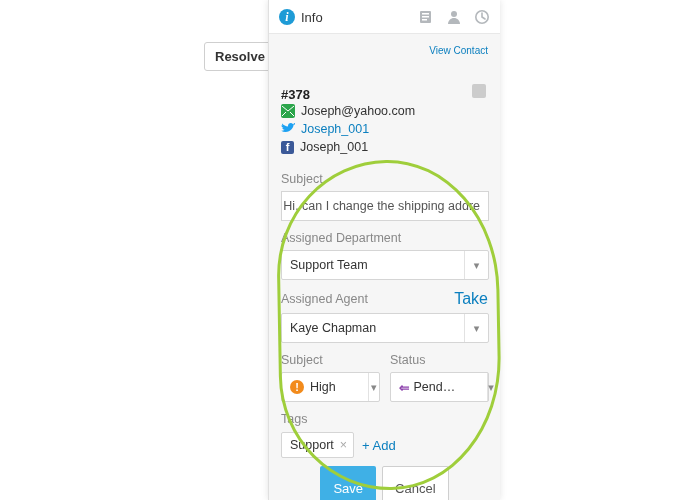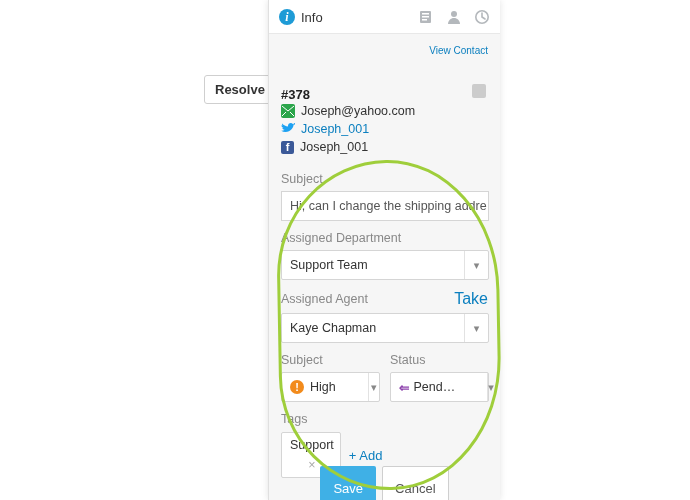--- a/index.html
+++ b/index.html
@@ -1,20 +1,20 @@
 <!DOCTYPE html>
 <html><head>
 <meta charset="utf-8">
 <style>
   * { box-sizing: border-box; }
   html, body { margin:0; padding:0; width:690px; height:500px; font-family: -apple-system, BlinkMacSystemFont, "Segoe UI", Arial, sans-serif; font-size:13px; color:#333; background:#fff;}
   .stage { position:relative; width:690px; height:500px; background:#fff; }
   .panel { position:absolute; left:268px; top:0; width:232px; height:500px; background:#f6f6f6; border-left:1px solid #e0e0e0;  box-shadow: -2px 0 6px rgba(0,0,0,0.06), 2px 0 6px rgba(0,0,0,0.06); }
   .resolve-area{ position:absolute; left:204px; top:42px; }
-  .resolve-btn{ display:flex; align-items:center; border:1px solid #cfcfcf; border-radius:3px; background:#fff; color:#333; font-size:13px; font-weight:600; padding:6px 6px 6px 10px; cursor:pointer;margin-top:33px; }
+  .resolve-btn{ display:flex; align-items:center; border:1px solid #cfcfcf; border-radius:3px; background:#fff; color:#333; font-size:13px; font-weight:600; padding:6px 6px 6px 10px; cursor:pointer; }
   .resolve-btn .caret{ margin-left:8px; font-size:10px; color:#333;}
   .panel-top{ display:flex; align-items:center; justify-content:space-between; padding:9px 10px 8px 10px; background:#fff; border-bottom:1px solid #e8e8e8;}
   .panel-top-left{ display:flex; align-items:center; gap:6px;}
   .info-icon{ width:16px; height:16px; border-radius:50%; background:#1e9bd6; color:#fff; display:flex; align-items:center; justify-content:center; font:italic 700 12px/1 Georgia, serif; }
   .info-label{ font-size:13px; color:#333;}
   .panel-top-right{ display:flex; align-items:center; gap:12px; color:#9aa0a6; }
   .top-ico svg{ display:block; }
   .viewc{ text-align:right; padding:8px 12px 4px 0; }
   .viewc a{ color:#0b7fbf; text-decoration:none; font-size:10px;}
   .cid{ padding:0 12px; font-weight:700; color:#222;margin-top:26px; }
@@ -22,30 +22,30 @@
   .ci{ width:14px; height:14px; display:flex; align-items:center; justify-content:center;}
   .mail{ background:#2aa54a; border-radius:2px;}
   .mail svg{display:block;}
   .tw svg{display:block;}
   .fb{ width:13px; height:13px; background:#3b5998; color:#fff; font:700 11px/13px Arial; text-align:center; border-radius:2px;}
   .linklike{ color:#0b7fbf; }
   .vcard{ position:absolute; right:14px; top:84px; width:14px; height:14px; background:#ccc; border-radius:2px;}
   .form{ padding:6px 12px 0 12px; }
   .lbl{ display:flex; align-items:center; justify-content:space-between; color:#888; font-size:12.5px; margin:10px 0 5px 0;}
   .take{ color:#0b7fbf; font-size:16px; cursor:pointer;margin-left:36px;}
-  .inp{ width:208px; height:30px; border:1px solid #d5d5d5; background:#fff; border-radius:0; padding:0 8px; font-size:12.5px; color:#555; overflow:hidden; white-space:nowrap; display:flex; align-items:center;}
+  .inp{ width:208px; height:30px; border:1px solid #d5d5d5; background:#fff; border-radius:0; padding:0 8px; font-size:12.5px; color:#555; overflow:hidden; white-space:nowrap; display:flex; align-items:center;justify-content:flex-end;}
   .sel{ width:208px; height:30px; display:flex; border:1px solid #d5d5d5; background:#fff; border-radius:2px;gap:24px; }
   .sel .val{ flex:1; display:flex; align-items:center; padding:0 8px; font-size:12.5px; color:#333;}
   .sel .dd{ width:24px; border-left:1px solid #e2e2e2; display:flex; align-items:center; justify-content:center; color:#888; font-size:11px;}
   .row2{ display:flex; gap:10px;}
   .half .sel{ width:99px;}
   .prio-ic{ width:14px; height:14px; border-radius:50%; background:#f28b1c; color:#fff; display:flex; align-items:center; justify-content:center; font:700 11px/1 Arial; margin-right:6px;}
   .stat-ic{ color:#8e44ad; font-weight:700; margin-right:4px;}
   .tagwrap{ display:flex; align-items:center; gap:8px; margin-top:6px;}
-  .tag{ border:1px solid #d5d5d5; background:#fff; border-radius:2px; padding:5px 6px 5px 8px; font-size:12.5px; display:flex; align-items:center; gap:6px;flex-direction:column;}
+  .tag{ border:1px solid #d5d5d5; background:#fff; border-radius:2px; padding:5px 6px 5px 8px; font-size:12.5px; display:flex; align-items:center; gap:6px;}
   .tag .x{ color:#aaa; cursor:pointer;}
   .addtag{ color:#0b7fbf; font-size:13px; cursor:pointer;}
   .actions{ position:absolute; left:0; right:0; bottom:0; height:34px; display:flex; justify-content:center; gap:6px;}
   .btn{ height:44px; padding:0 12px; border:1px solid transparent; border-radius:2px; font-size:13px; cursor:pointer;}
   .btn-primary{ background:#3fb0e6; color:#fff;}
   .btn-secondary{ background:#fff; color:#555; border-color:#cfcfcf;}
   .highlight{ position:absolute; left:278px; top:160px; width:222px; height:330px; border:3px solid #9fce3b; border-radius:50% 50% 50% 50% / 35% 40% 40% 35%; transform:rotate(-1deg); pointer-events:none;}
 </style>
 </head>
 <body>

